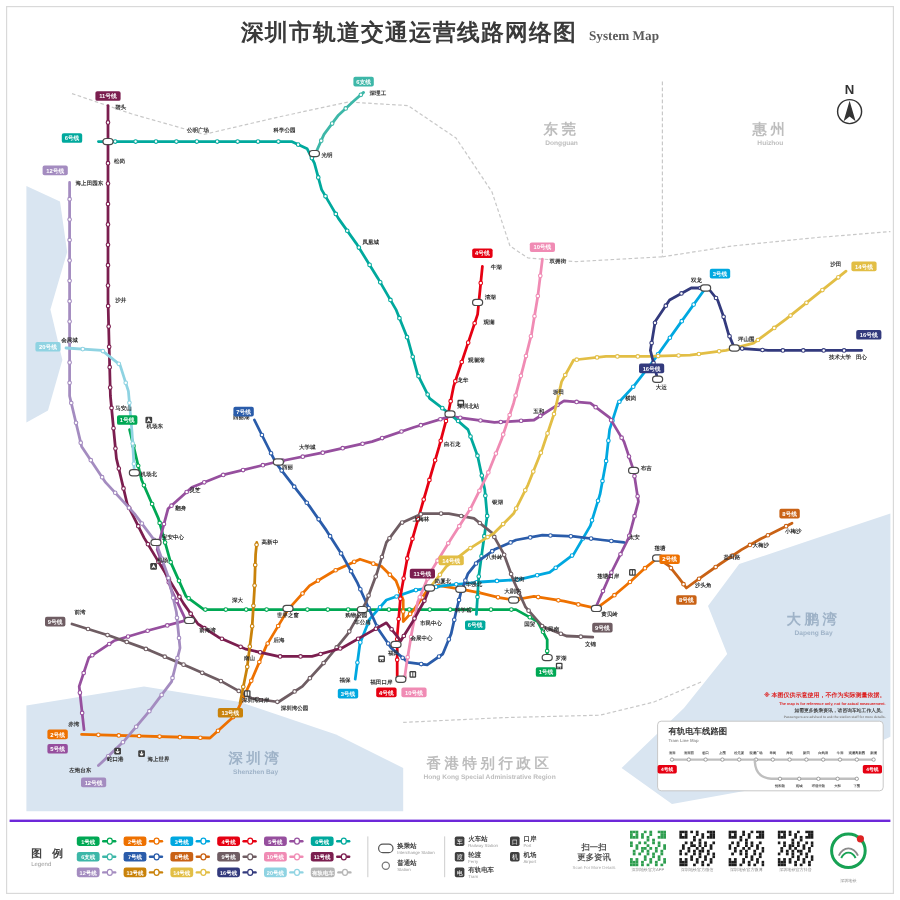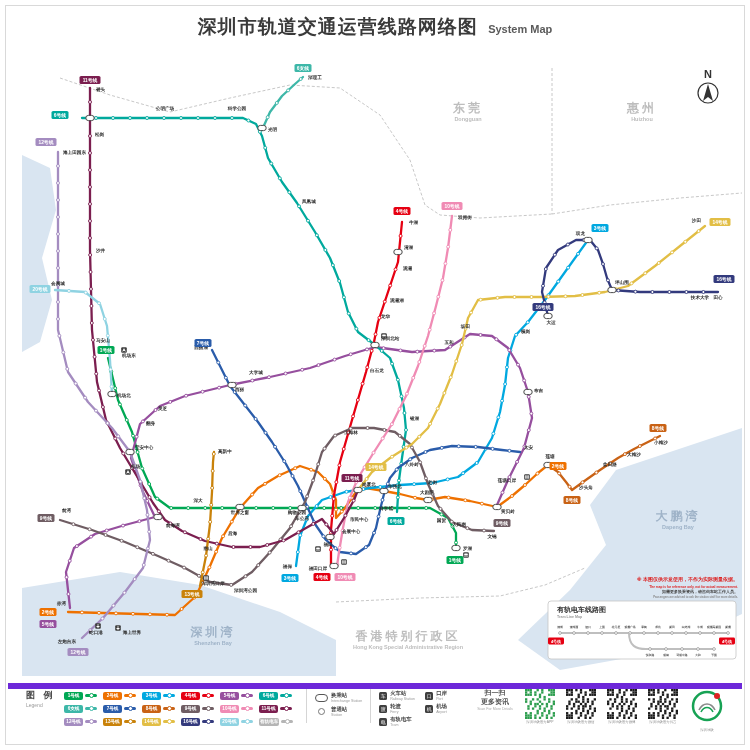--- a/index.html
+++ b/index.html
@@ -1,25 +1,25 @@
 <!DOCTYPE html>
 <html><head>
 <meta charset="utf-8">
 <style>
   html,body{margin:0;padding:0;}
   body{width:750px;height:750px;position:relative;background:#fff;
        font-family:"Liberation Sans","DejaVu Sans",sans-serif;overflow:hidden;}
   .frame{position:absolute;inset:5px;border:1px solid #d9d9d9;pointer-events:none;}
-  .title-wrap{position:absolute;top:14px;left:0;width:750px;text-align:center;}
+  .title-wrap{position:absolute;top:14px;left:0;width:750px;text-align:center;font-family:Liberation Serif, serif;}
   .title-zh{font-size:19px;font-weight:bold;color:#3a3a3a;letter-spacing:1px;display:inline-block;}
   .title-en{font-size:11px;font-weight:bold;color:#5a5a5a;display:inline-block;margin-left:6px;}
   #mapsvg{position:absolute;top:0;left:0;}
   
   .legend-bar{position:absolute;left:8px;right:8px;top:683px;bottom:7px;
-              border-top:6px solid #6d28d9;display:flex;align-items:flex-start;}
+              border-top:2px solid #6d28d9;display:flex;align-items:center;}
   .lg-head{margin-left:18px;width:38px;flex:none;}
   .lg-head .zh{font-size:9px;font-weight:bold;color:#444;letter-spacing:3px;}
   .lg-head .en{font-size:5px;color:#999;}
   .chips{display:grid;grid-template-columns:repeat(6,39px);grid-auto-rows:13px;
          align-items:center;flex:none;}
   .chip{display:flex;align-items:center;gap:2px;}
   .chip .badge{min-width:17px;height:8px;border-radius:2px;color:#fff;font-size:4.6px;
                font-weight:bold;display:flex;align-items:center;justify-content:center;padding:0 1px;}
   .chip .seg{width:12px;height:2.6px;border-radius:2px;position:relative;flex:none;}
   .chip .seg i{position:absolute;left:3.5px;top:-1.4px;width:3.4px;height:3.4px;border-radius:50%;

